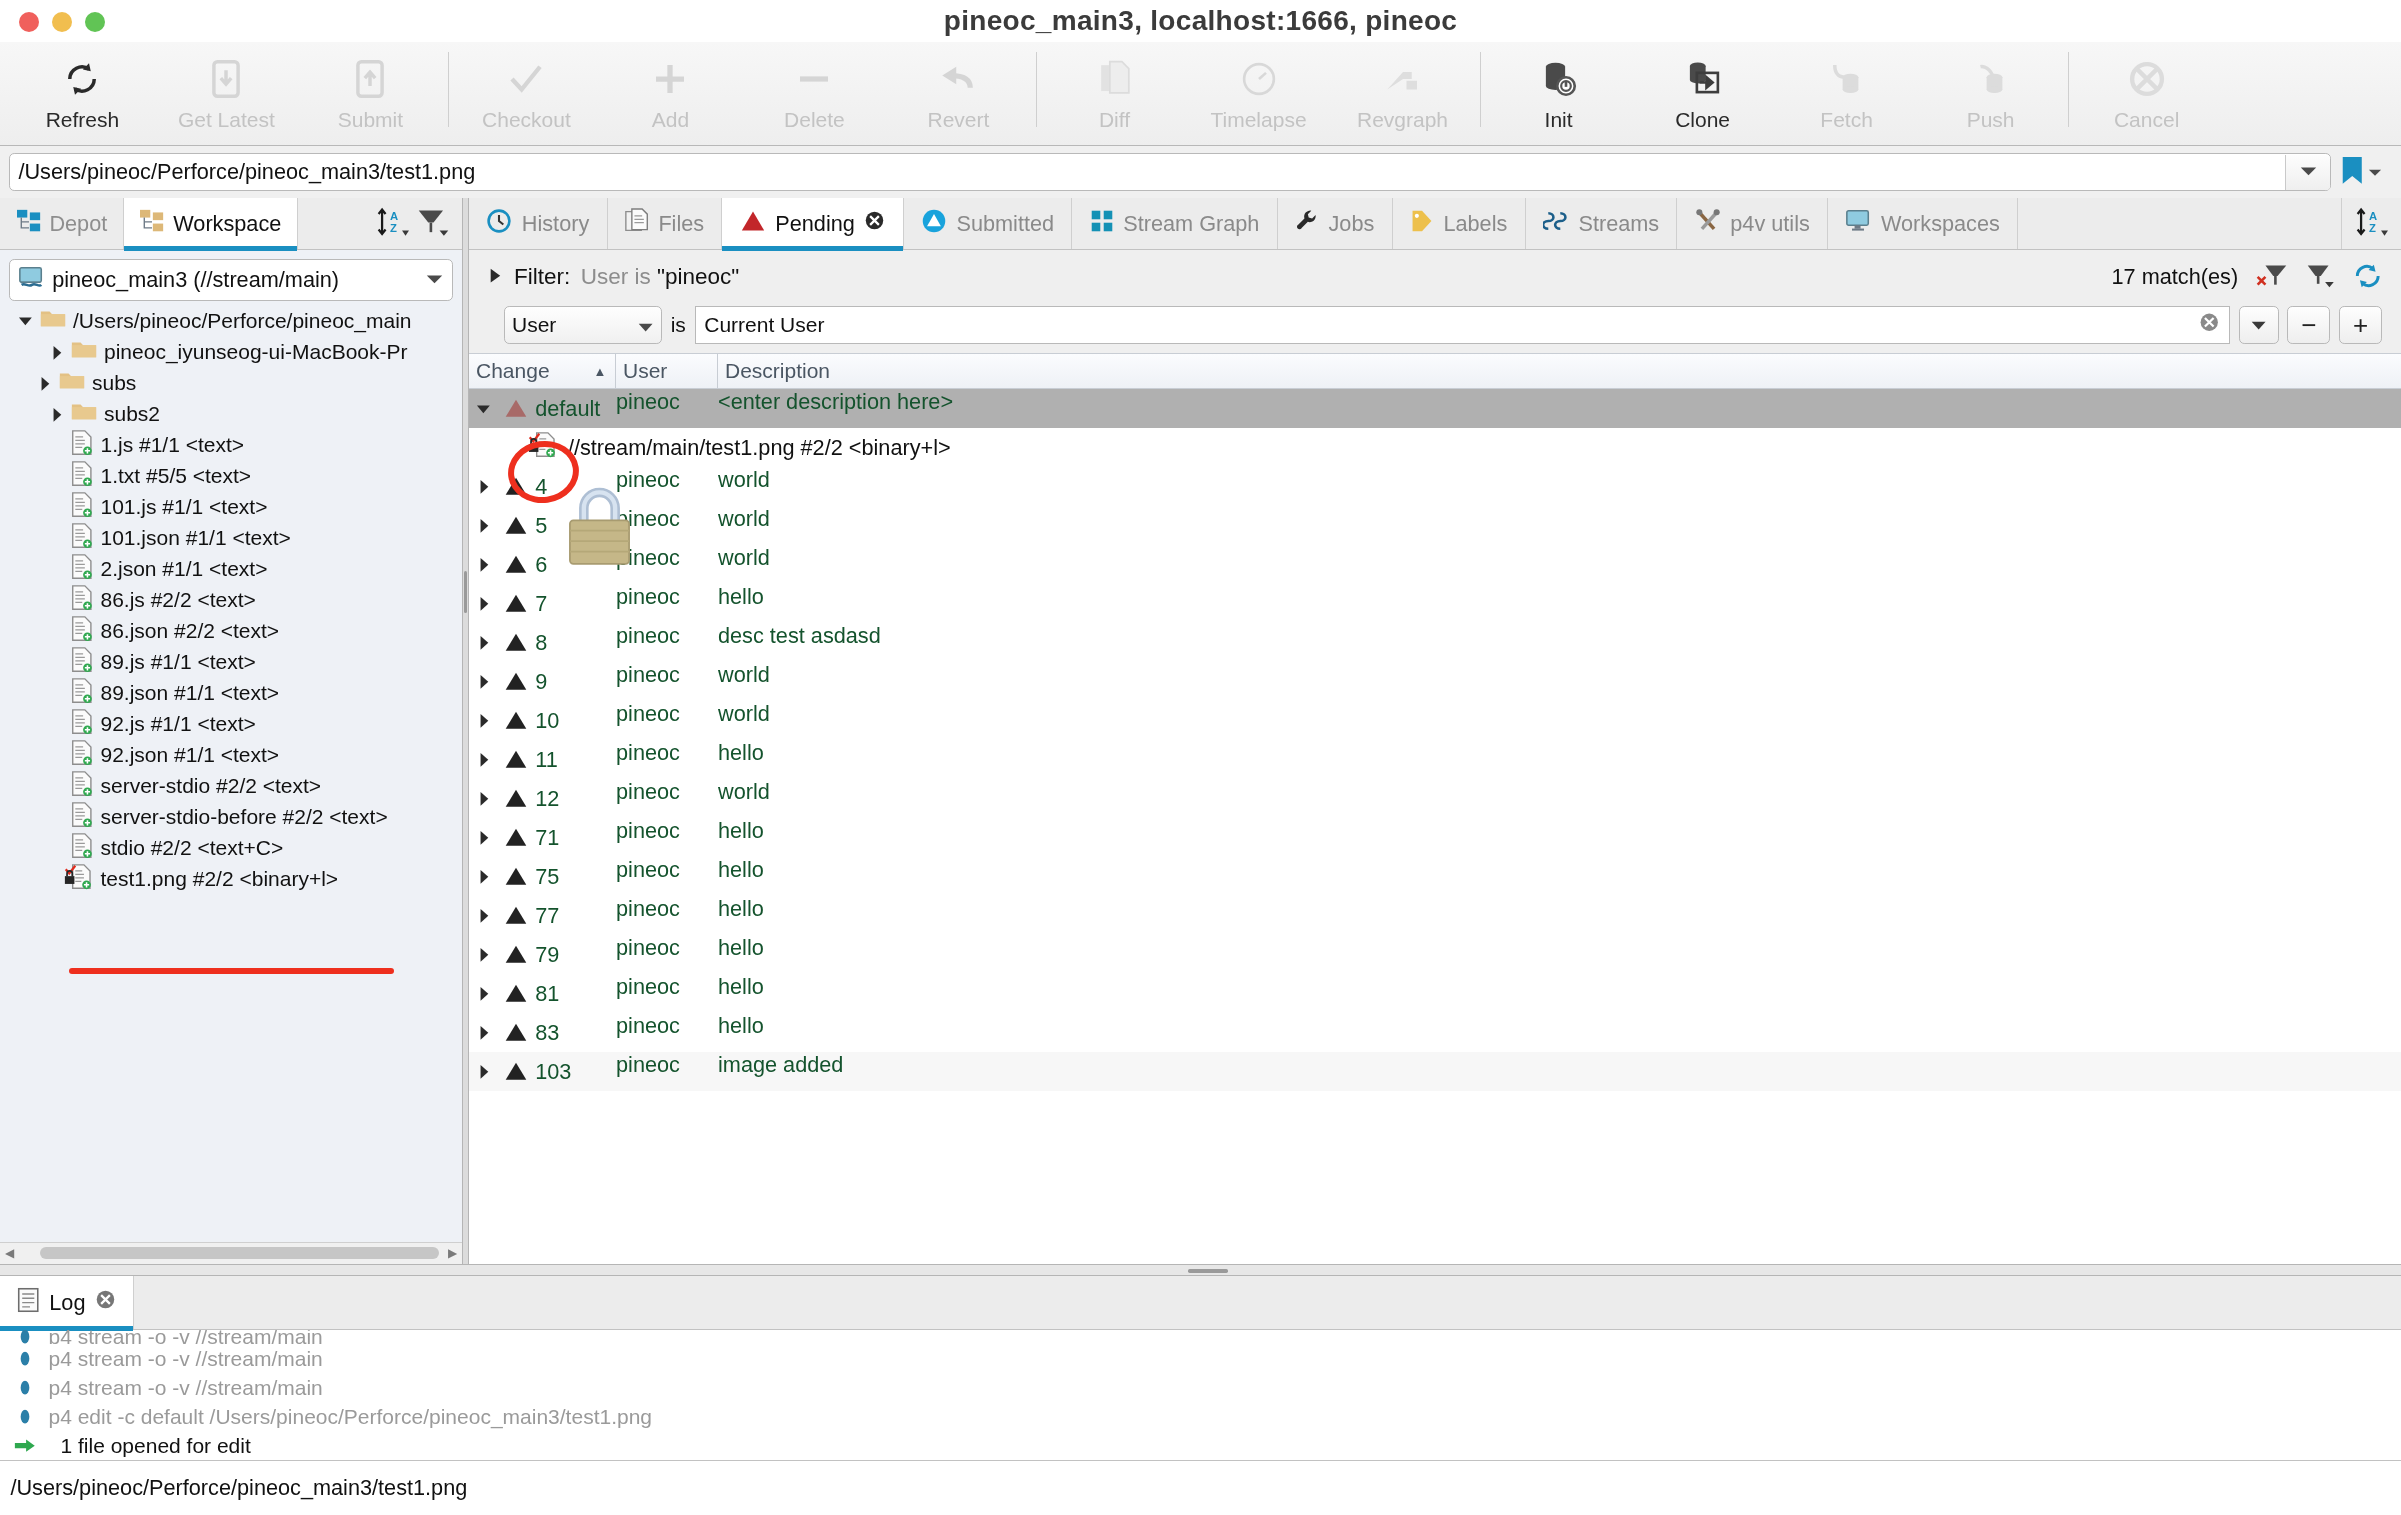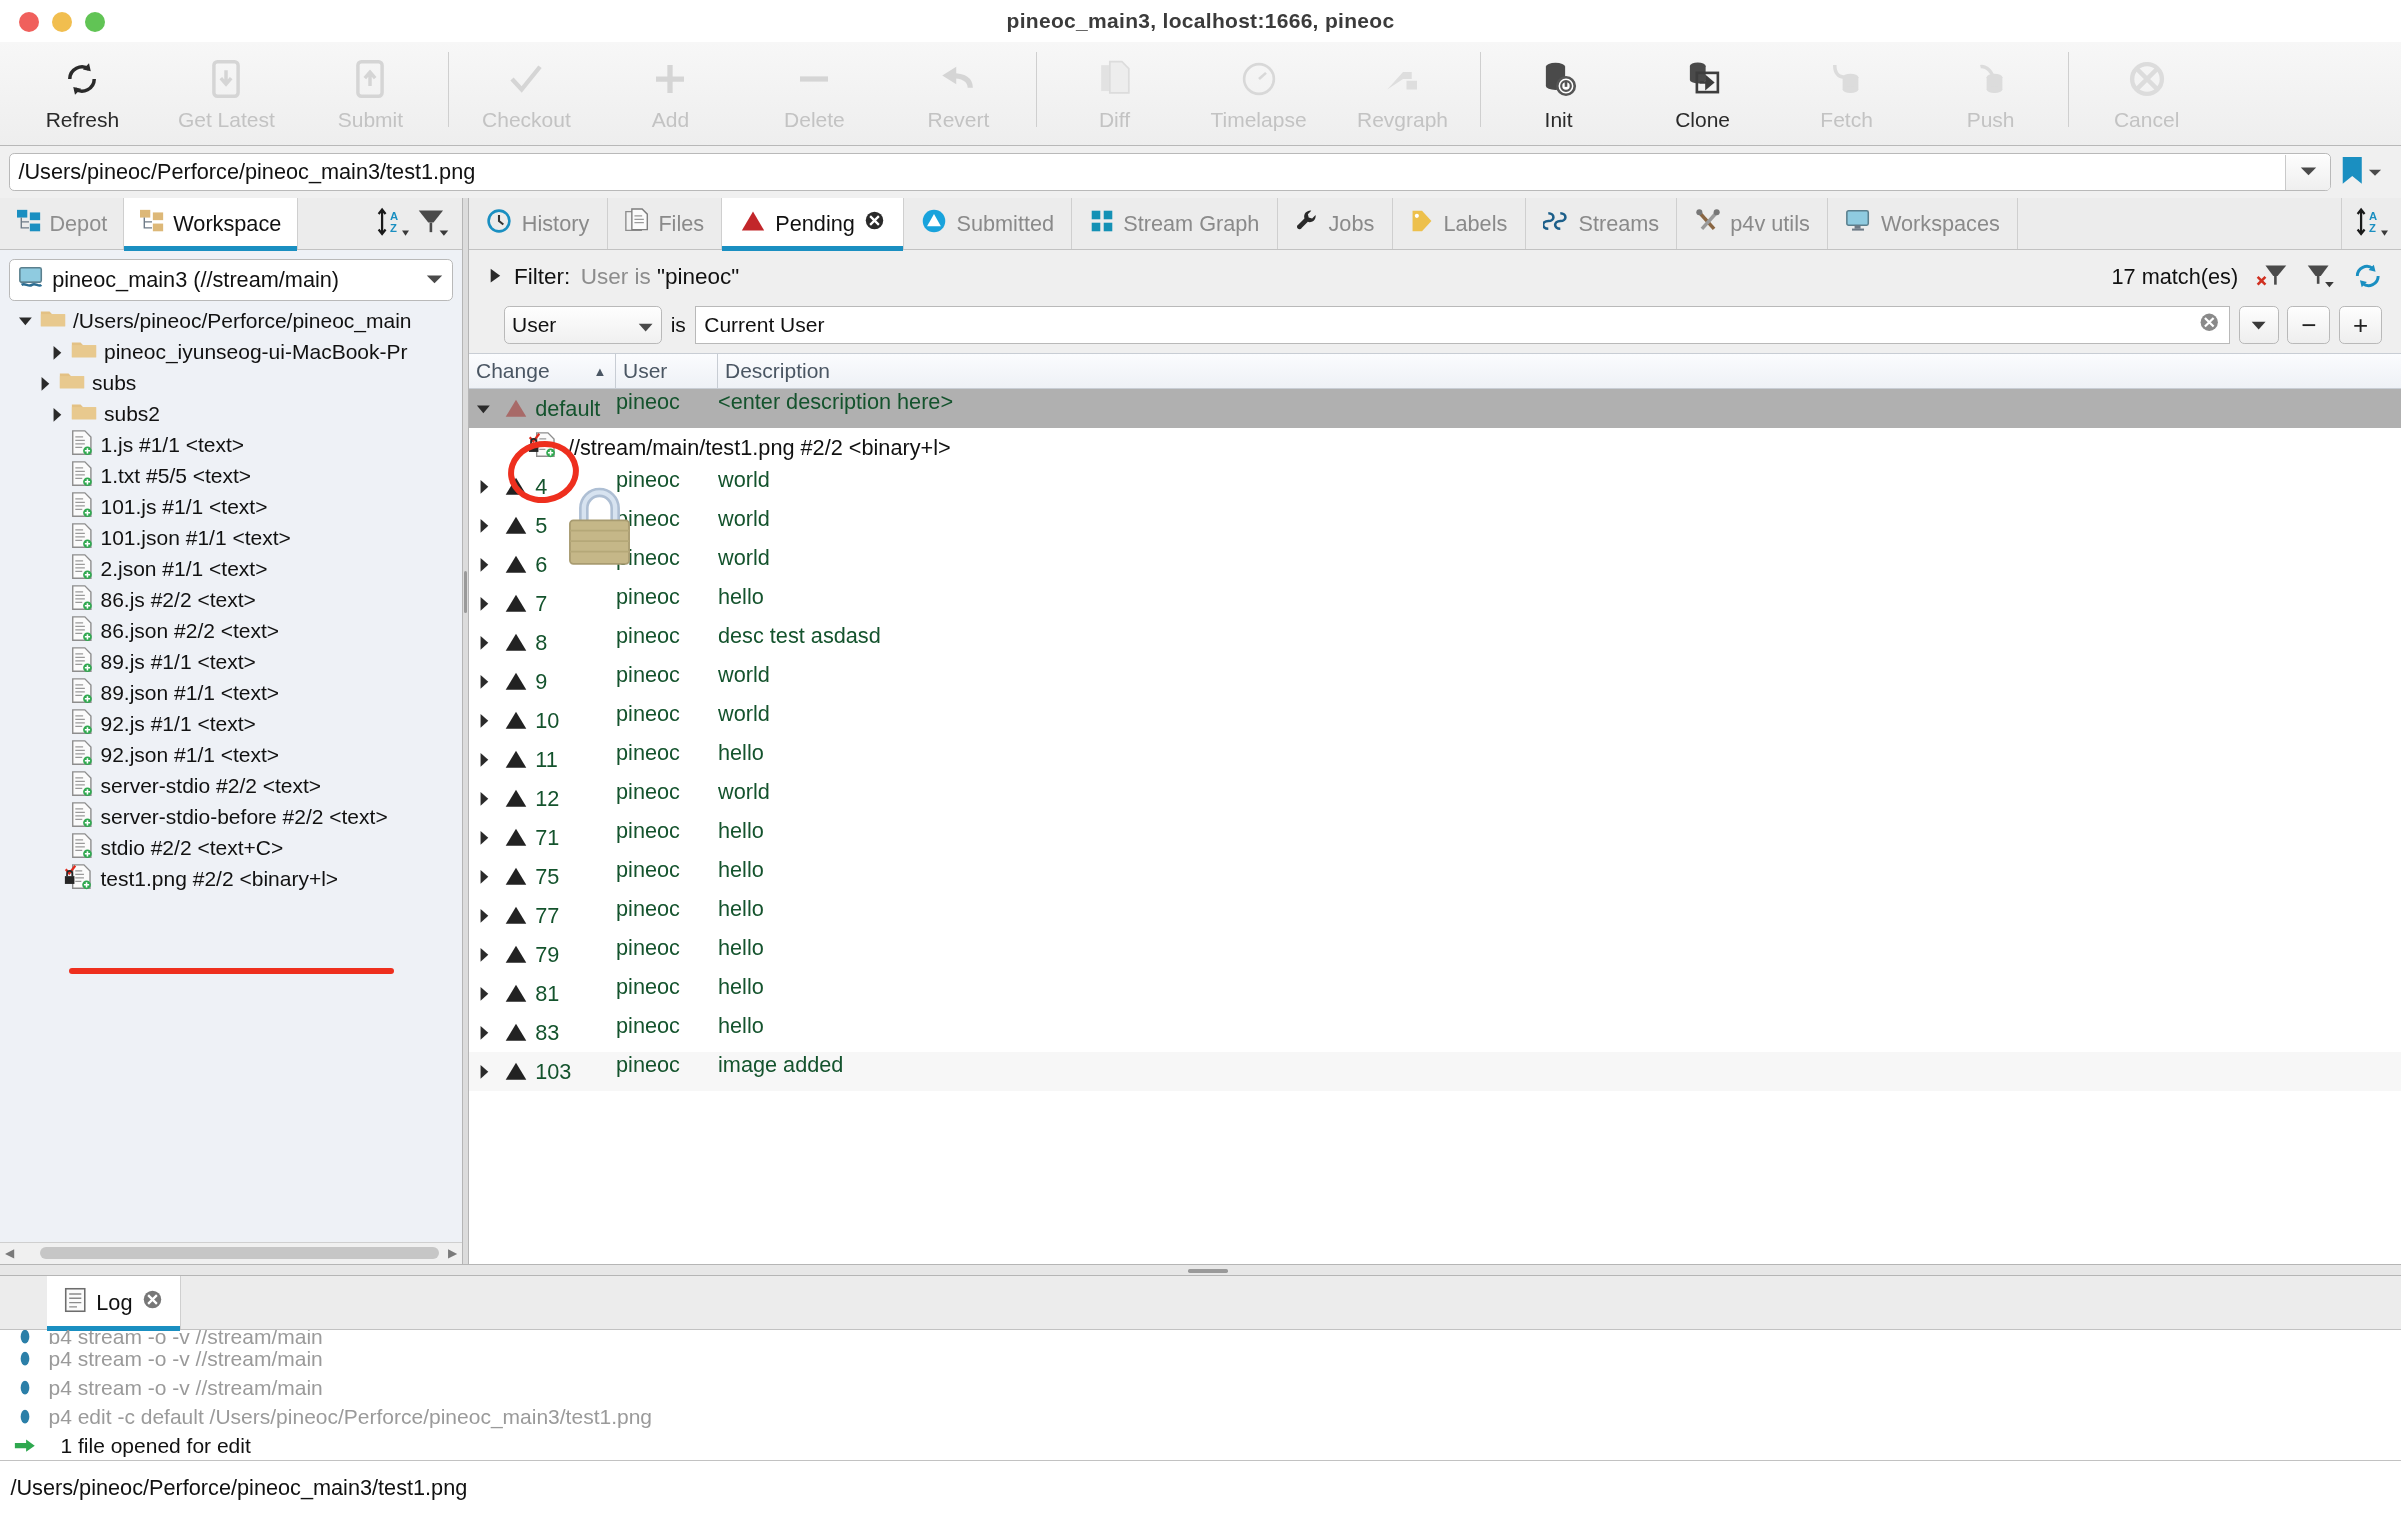--- a/index.html
+++ b/index.html
@@ -18,21 +18,21 @@
     border-top-left-radius: 10.4px; border-top-right-radius: 10.4px;
     display: flex; align-items: center;
   }
   .traffic { position: absolute; left: 19px; top: 12px; display: flex; gap: 13px; }
   .dot { width: 20px; height: 20px; border-radius: 50%; }
   .dot.red { background: #f0605c; }
   .dot.yellow { background: #f1be4f; }
   .dot.green { background: #61c455; }
   .title-text {
     position: absolute; left: 0; width: 2401px; text-align: center;
-    font-size: 21px; font-weight: bold; color: #3b3b3b; letter-spacing: 0.3px;
+    font-size: 28px; font-weight: bold; color: #3b3b3b; letter-spacing: 0.3px;
   }
 
   
   .toolbar {
     position: absolute; left: 0; top: 42px; width: 2401px; height: 104px;
     background: linear-gradient(#f7f7f7, #eeeeee);
     border-bottom: 1.7px solid #b8b8b8;
     display: flex; align-items: flex-start; padding-left: 10.4px;
   }
   .tb-btn {
@@ -187,21 +187,21 @@
 
   
   .hsplit { position: absolute; left: 0; top: 1264px; width: 2401px; height: 12px; background: #e7e7e7; border-top: 0.9px solid #b5b5b5; border-bottom: 0.9px solid #b5b5b5; }
   .hsplit::after { content: ""; position: absolute; left: 1188px; top: 4.3px; width: 40px; height: 3.5px; background: #9a9a9a; border-radius: 1.7px; }
 
   
   .logpanel { position: absolute; left: 0; top: 1276px; width: 2401px; height: 184px; background: #ffffff; display: flex; flex-direction: column; }
   .logtabs { height: 54px; background: #ececec; border-bottom: 1.7px solid #c2c2c2; display: flex; align-items: stretch; }
   .logtab {
     display: flex; align-items: center; gap: 9.5px; padding: 0 17.3px; background: #ffffff;
-    position: relative; font-size: 21.7px; color: #111; border-right: 0.9px solid #cfcfcf; margin-left: 47px;
+    position: relative; font-size: 21.7px; color: #111; border-right: 0.9px solid #cfcfcf;
   }
   .logtab::after { content: ""; position: absolute; left: 0; bottom: -1.7px; width: 100%; height: 4.3px; background: #1a8fc1; }
   .loglines { flex: 1; overflow: hidden; padding-top: 0px; position: relative; }
   .logline { display: flex; align-items: center; height: 29px; font-size: 21px; color: #9a9a9a; padding-left: 14px; gap: 12px; }
   .logline.result { color: #111; }
   .logline.clipped { height: 14px; overflow: hidden; }
   .logicon { width: 22.5px; display: flex; align-items: center; justify-content: center; }
 
   
   .statusbar {

